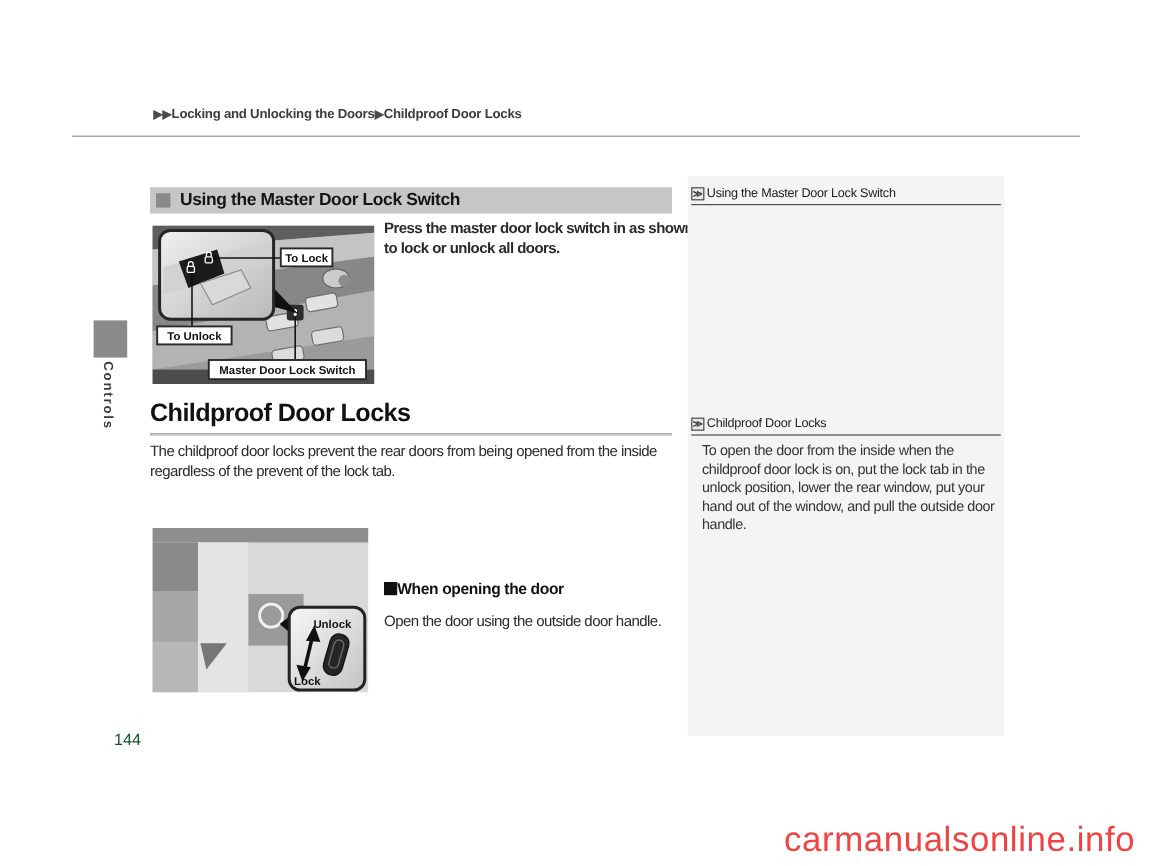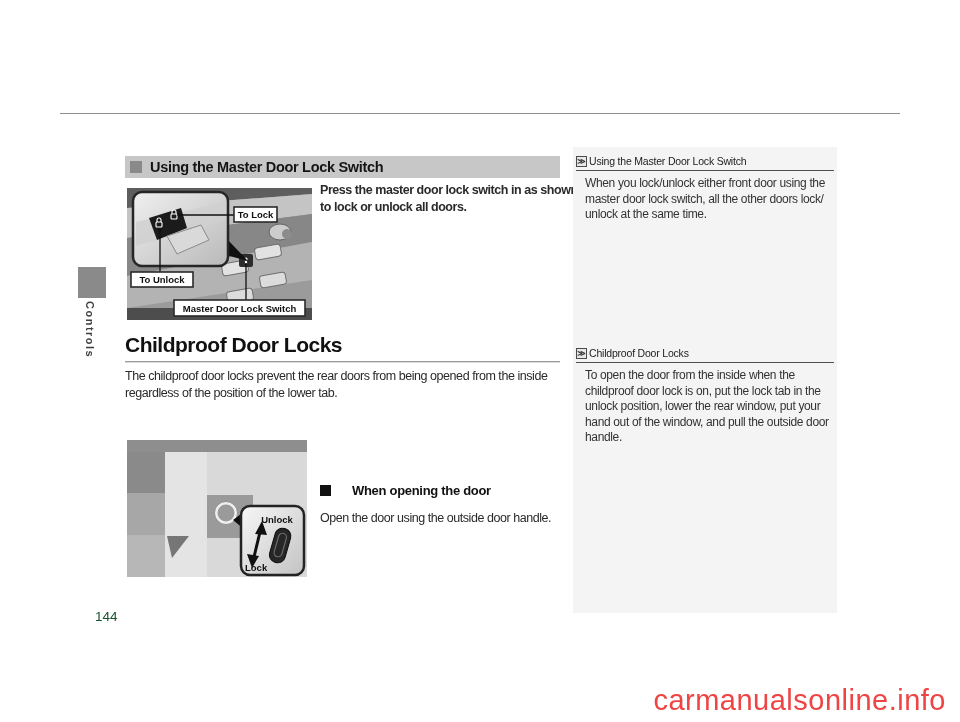--- a/index.html
+++ b/index.html
@@ -33,21 +33,21 @@
   #para1 { left:320px; top:182px;font-weight:bold; }
   #intro { left:125px; top:368px; }
   #setting-body { left:320px; top:440px; }
   #opening-body { left:320px; top:510px; }
 
   #childproof-title { left:125px; top:333px; font-size:21px; font-weight:bold;
                       color:#111; letter-spacing:-0.5px; }
   #title-rule { left:125px; top:361px; width:435px; height:2px; background:#9a9a9a;
                 border-bottom:1px solid #dcdcdc; }
 
-  #opening-header { left:320px; top:483px; display:flex; align-items:center; gap:21px; }
+  #opening-header { left:320px; top:483px; display:flex; align-items:center; gap:0; }
   #opening-header .blk { width:11px; height:11px; background:#111; }
   #opening-header .lbl { font-size:13px; font-weight:bold; color:#111; letter-spacing:-0.3px; }
 
   
   #fig1 { left:127px; top:188px; }
   #fig2 { left:127px; top:440px; }
   svg text { font-family:"Liberation Sans", sans-serif; }
   .fig-label { font-size:9.5px; font-weight:bold; fill:#111; }
 
   
@@ -66,20 +66,21 @@
 
   
   #page-number { left:95px; top:609px; font-size:13.5px; color:#14532d; }
   #watermark { right:14px; top:684px; font-size:29px; color:#ef4444; letter-spacing:0.5px; }
 </style>
 </head>
 <body>
 
 <div id="page">
 
+  <div class="abs" id="breadcrumb"><span class="arrow">▶▶</span><span>Locking and Unlocking the Doors</span><span class="arrow">▶</span><span>Childproof Door Locks</span></div>
   <div class="abs" id="top-rule"></div>
 
   <div class="abs" id="side-tab-square"></div>
   <div class="abs" id="side-tab-label">Controls</div>
 
   <div class="abs bar" id="bar1">
     <span class="sq"></span>
     <span class="bar-label">Using the Master Door Lock Switch</span>
   </div>
 
@@ -140,21 +141,21 @@
       <text x="112.5" y="124" text-anchor="middle" class="fig-label">Master Door Lock Switch</text>
     </g>
   </svg>
 
   <div class="abs para" id="para1">Press the master door lock switch in as shown
 to lock or unlock all doors.</div>
 
   <div class="abs" id="childproof-title">Childproof Door Locks</div>
   <div class="abs" id="title-rule"></div>
   <div class="abs para" id="intro">The childproof door locks prevent the rear doors from being opened from the inside
-regardless of the position of the lower tab.</div>
+regardless of the prevent of the lock tab.</div>
 
 
   <svg class="abs" id="fig2" width="180" height="137" viewBox="0 0 180 137">
     <defs>
       <linearGradient id="insetG2" x1="0" y1="0" x2="1" y2="1">
         <stop offset="0" stop-color="#f7f7f7"></stop>
           <stop offset="1" stop-color="#c3c3c3"></stop>
       </linearGradient>
     </defs>
     <rect width="180" height="137" fill="#d9d9d9"></rect>
@@ -191,23 +192,20 @@
   </div>
   <div class="abs para" id="opening-body">Open the door using the outside door handle.</div>
 
   <div class="abs" id="sidebar">
     <div class="note" id="note1">
       <div class="note-head">
         <span class="note-icon">≫</span>
         <span class="note-title">Using the Master Door Lock Switch</span>
       </div>
       <div class="note-rule"></div>
-      <div class="note-body">When you lock/unlock either front door using the
-master door lock switch, all the other doors lock/
-unlock at the same time.</div>
     </div>
     <div class="note" id="note2">
       <div class="note-head">
         <span class="note-icon">≫</span>
         <span class="note-title">Childproof Door Locks</span>
       </div>
       <div class="note-rule"></div>
       <div class="note-body">To open the door from the inside when the
 childproof door lock is on, put the lock tab in the
 unlock position, lower the rear window, put your

